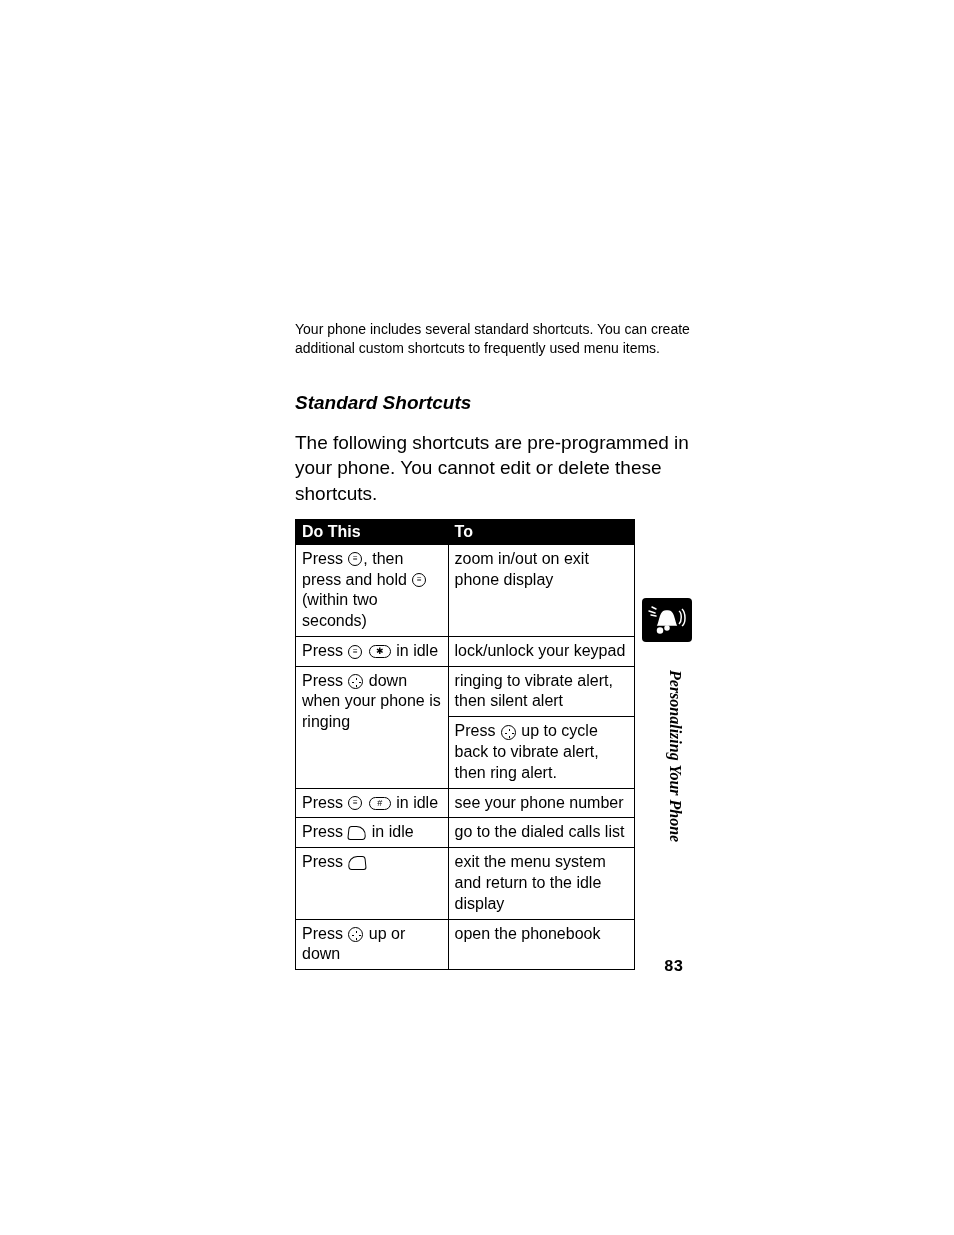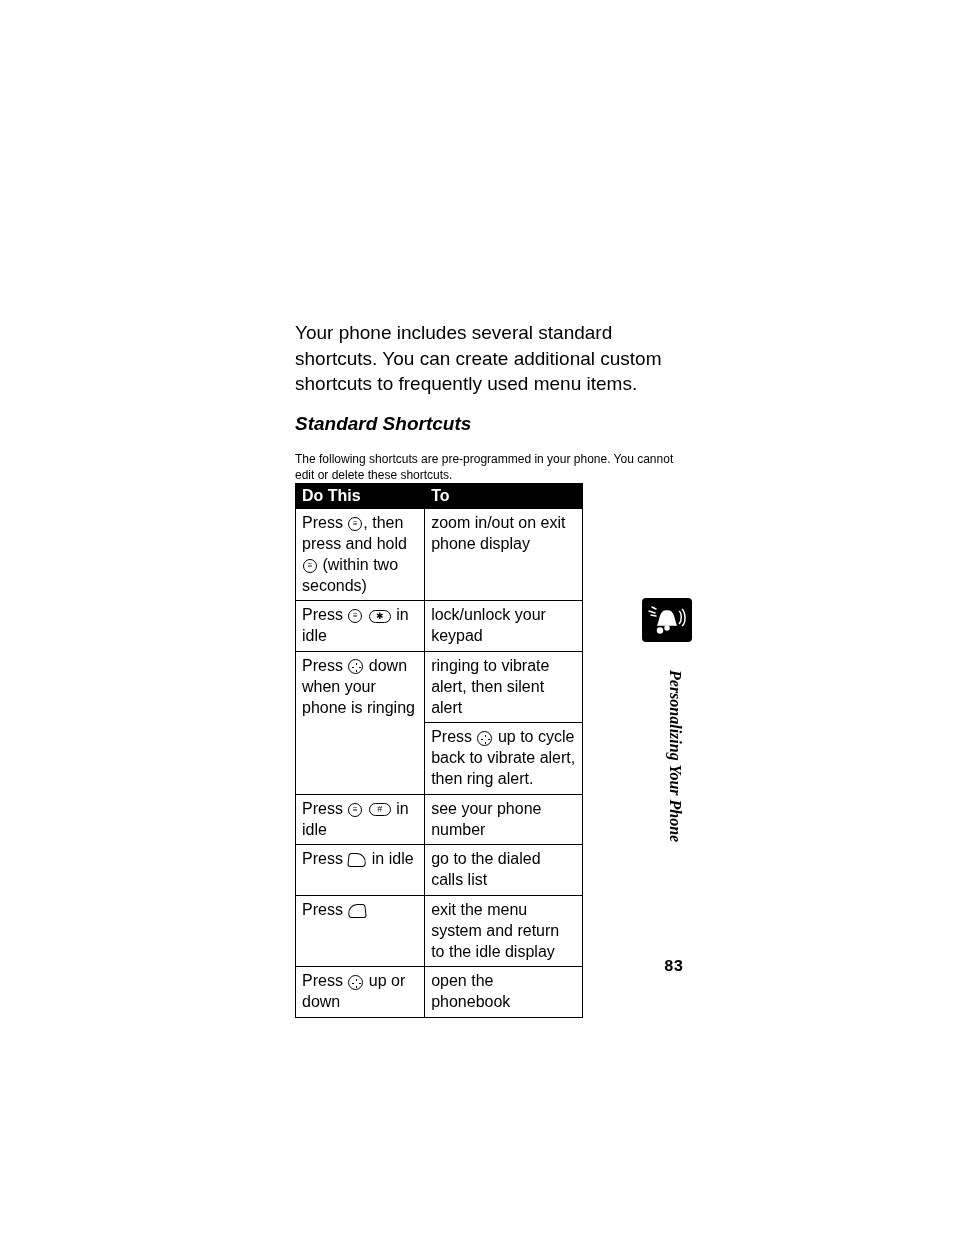--- a/index.html
+++ b/index.html
@@ -12,40 +12,40 @@
   }
   h1.section-title {
     font-family: Arial, Helvetica, sans-serif;
     font-weight: 900;
     font-style: italic;
     font-size: 27px;
     margin-bottom: 14px;
     letter-spacing: 0px;
   }
   p.intro {
-    font-size: 19px;
+    font-size: 14px;
     line-height: 1.35;
-    margin-bottom: 16px;
+    margin-bottom: 34px;
   }
   h2.subheading {
     font-family: Arial, Helvetica, sans-serif;
     font-weight: bold;
     font-style: italic;
     font-size: 19px;
     margin-bottom: 16px;
   }
   p.sub-intro {
-    font-size: 12px;
+    font-size: 19px;
     line-height: 1.35;
-    margin-bottom: 0;
+    margin-bottom: 12px;
   }
 
   table.shortcuts {
     border-collapse: collapse;
-    width: 288px;
+    width: 340px;
     font-size: 16px;
   }
   table.shortcuts th {
     background: #000;
     color: #fff;
     text-align: left;
     font-weight: bold;
     padding: 3px 6px;
     border: 1px solid #000;
   }

